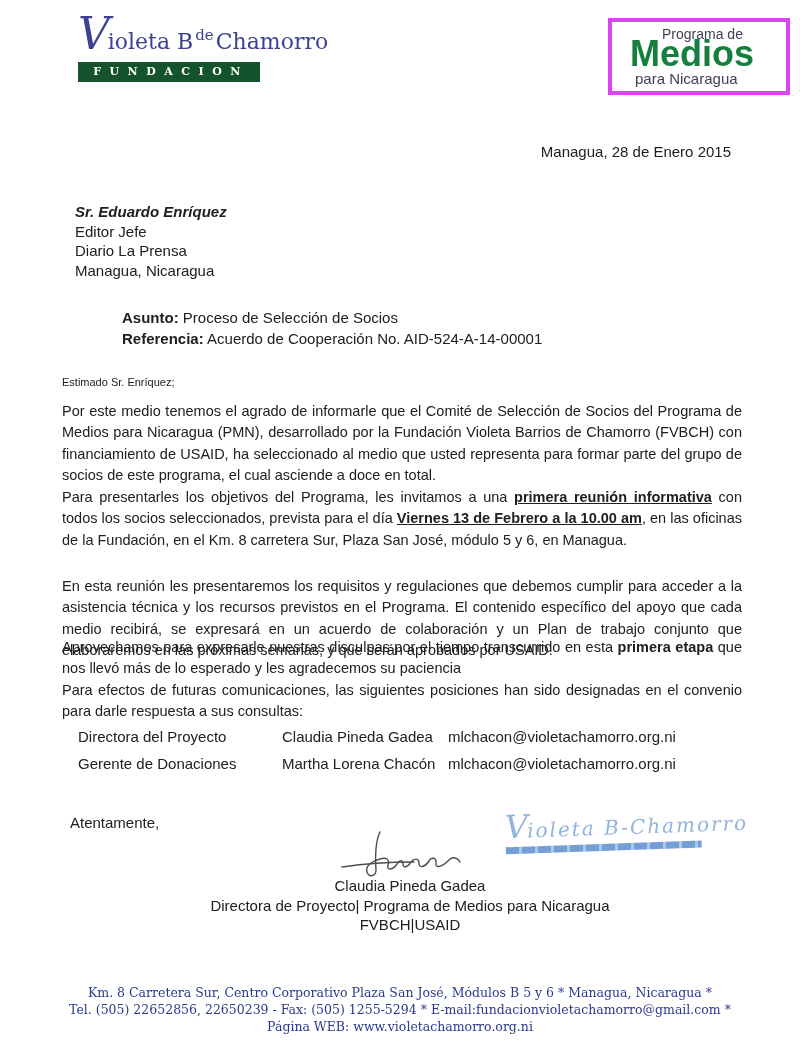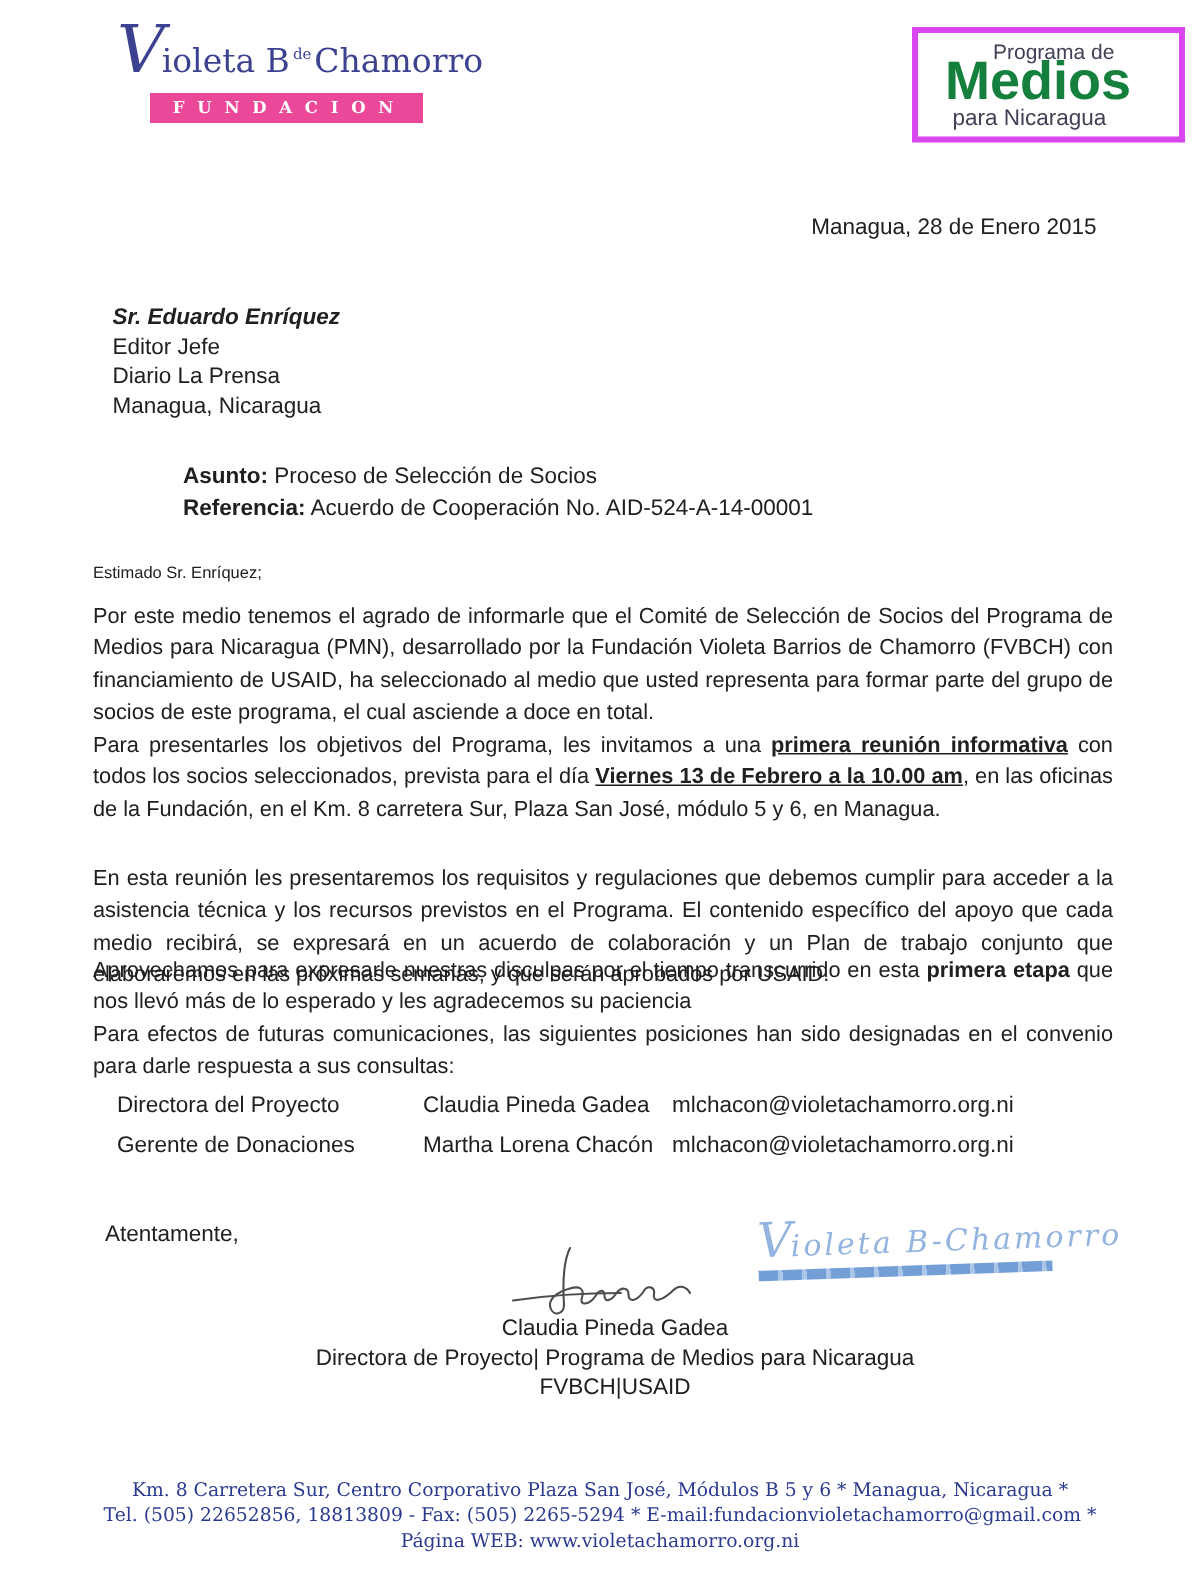--- a/index.html
+++ b/index.html
@@ -5,26 +5,25 @@
   html,body { margin:0; padding:0; background:#ffffff; }
   .page {
     position:relative; width:800px; height:1055px; background:#ffffff;
     font-family:"Liberation Sans", sans-serif; color:#202020; overflow:hidden;
   }
 
   
   .logo-left { position:absolute; left:78px; top:14px; color:#3d4290; font-family:"DejaVu Serif", serif; }
   .violeta-line { font-size:22px; white-space:nowrap; line-height:40px; }
   .script-v { font-style:italic; font-size:44px; font-family:"DejaVu Serif", serif; letter-spacing:-2px; }
-  .de-sup { font-size:10px; vertical-align:9px; margin:16px 2px; }
+  .de-sup { font-size:15px; vertical-align:9px; margin:16px 2px; }
   .fundacion-bar {
-    margin-top:0px; width:158px; background:#ec4899; color:#ffffff;
+    margin-top:0px; width:158px; background:#14532d; color:#ffffff;
     font-size:11px; font-weight:bold; letter-spacing:8.5px; text-align:center;
     padding:3px 10px 4px 14px;
-    margin-left:22px;
   }
 
   .logo-right {
     position:absolute; left:608px; top:18px; width:138px; padding:4px 18px;
     border:4px solid #d946ef; color:#3f3f55;
   }
   .prog-line1 { font-size:14px; margin-left:32px; white-space:nowrap; }
   .prog-line2 { font-size:36px; font-weight:bold; color:#15803d; margin-top:-7px; line-height:38px; }
   .prog-line3 { font-size:15px; margin-left:5px; margin-top:-3px; white-space:nowrap; }
 
@@ -140,17 +139,17 @@
   </div>
 
   <div class="signer">
     <div>Claudia Pineda Gadea</div>
     <div>Directora de Proyecto| Programa de Medios para Nicaragua</div>
     <div>FVBCH|USAID</div>
   </div>
 
   <div class="footer">
     <div>Km. 8 Carretera Sur, Centro Corporativo Plaza San José, Módulos B 5 y 6 * Managua, Nicaragua *</div>
-    <div>Tel. (505) 22652856, 18813809 - Fax: (505) 2265-5294 * E-mail:fundacionvioletachamorro@gmail.com *</div>
+    <div>Tel. (505) 22652856, 22650239 - Fax: (505) 1255-5294 * E-mail:fundacionvioletachamorro@gmail.com *</div>
     <div>Página WEB: www.violetachamorro.org.ni</div>
   </div>
 
 </div>
 
 </body></html>

